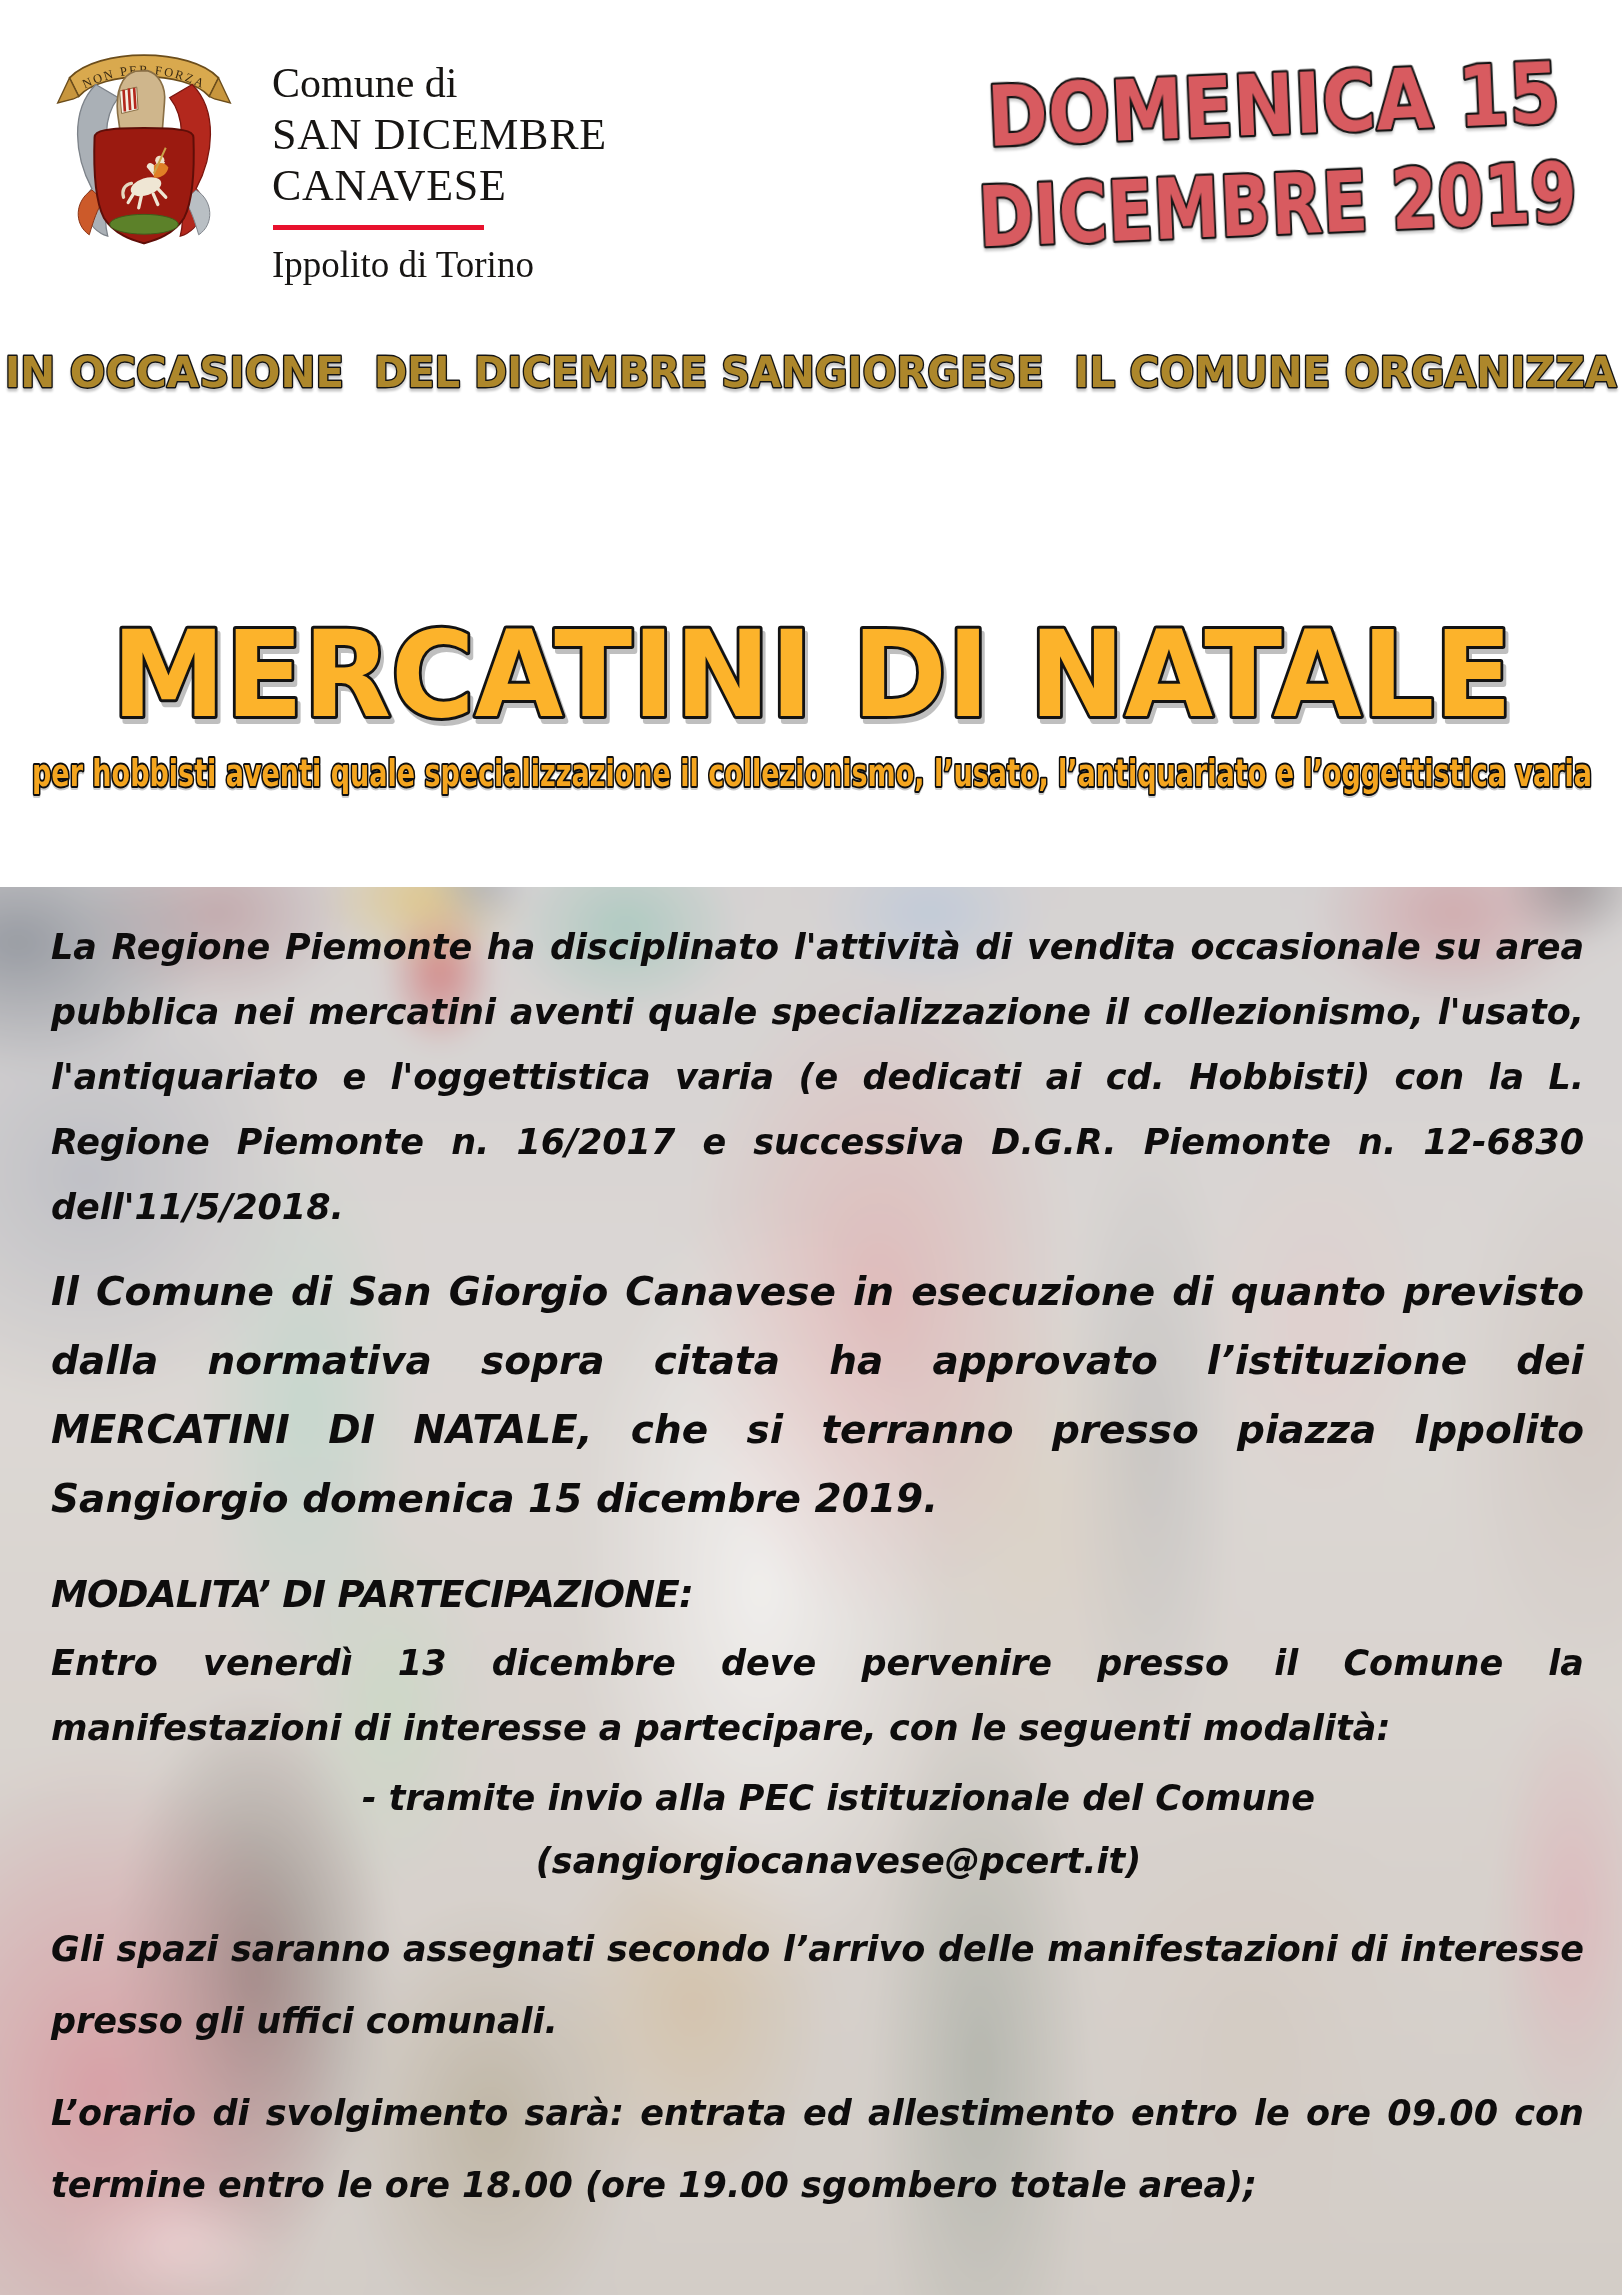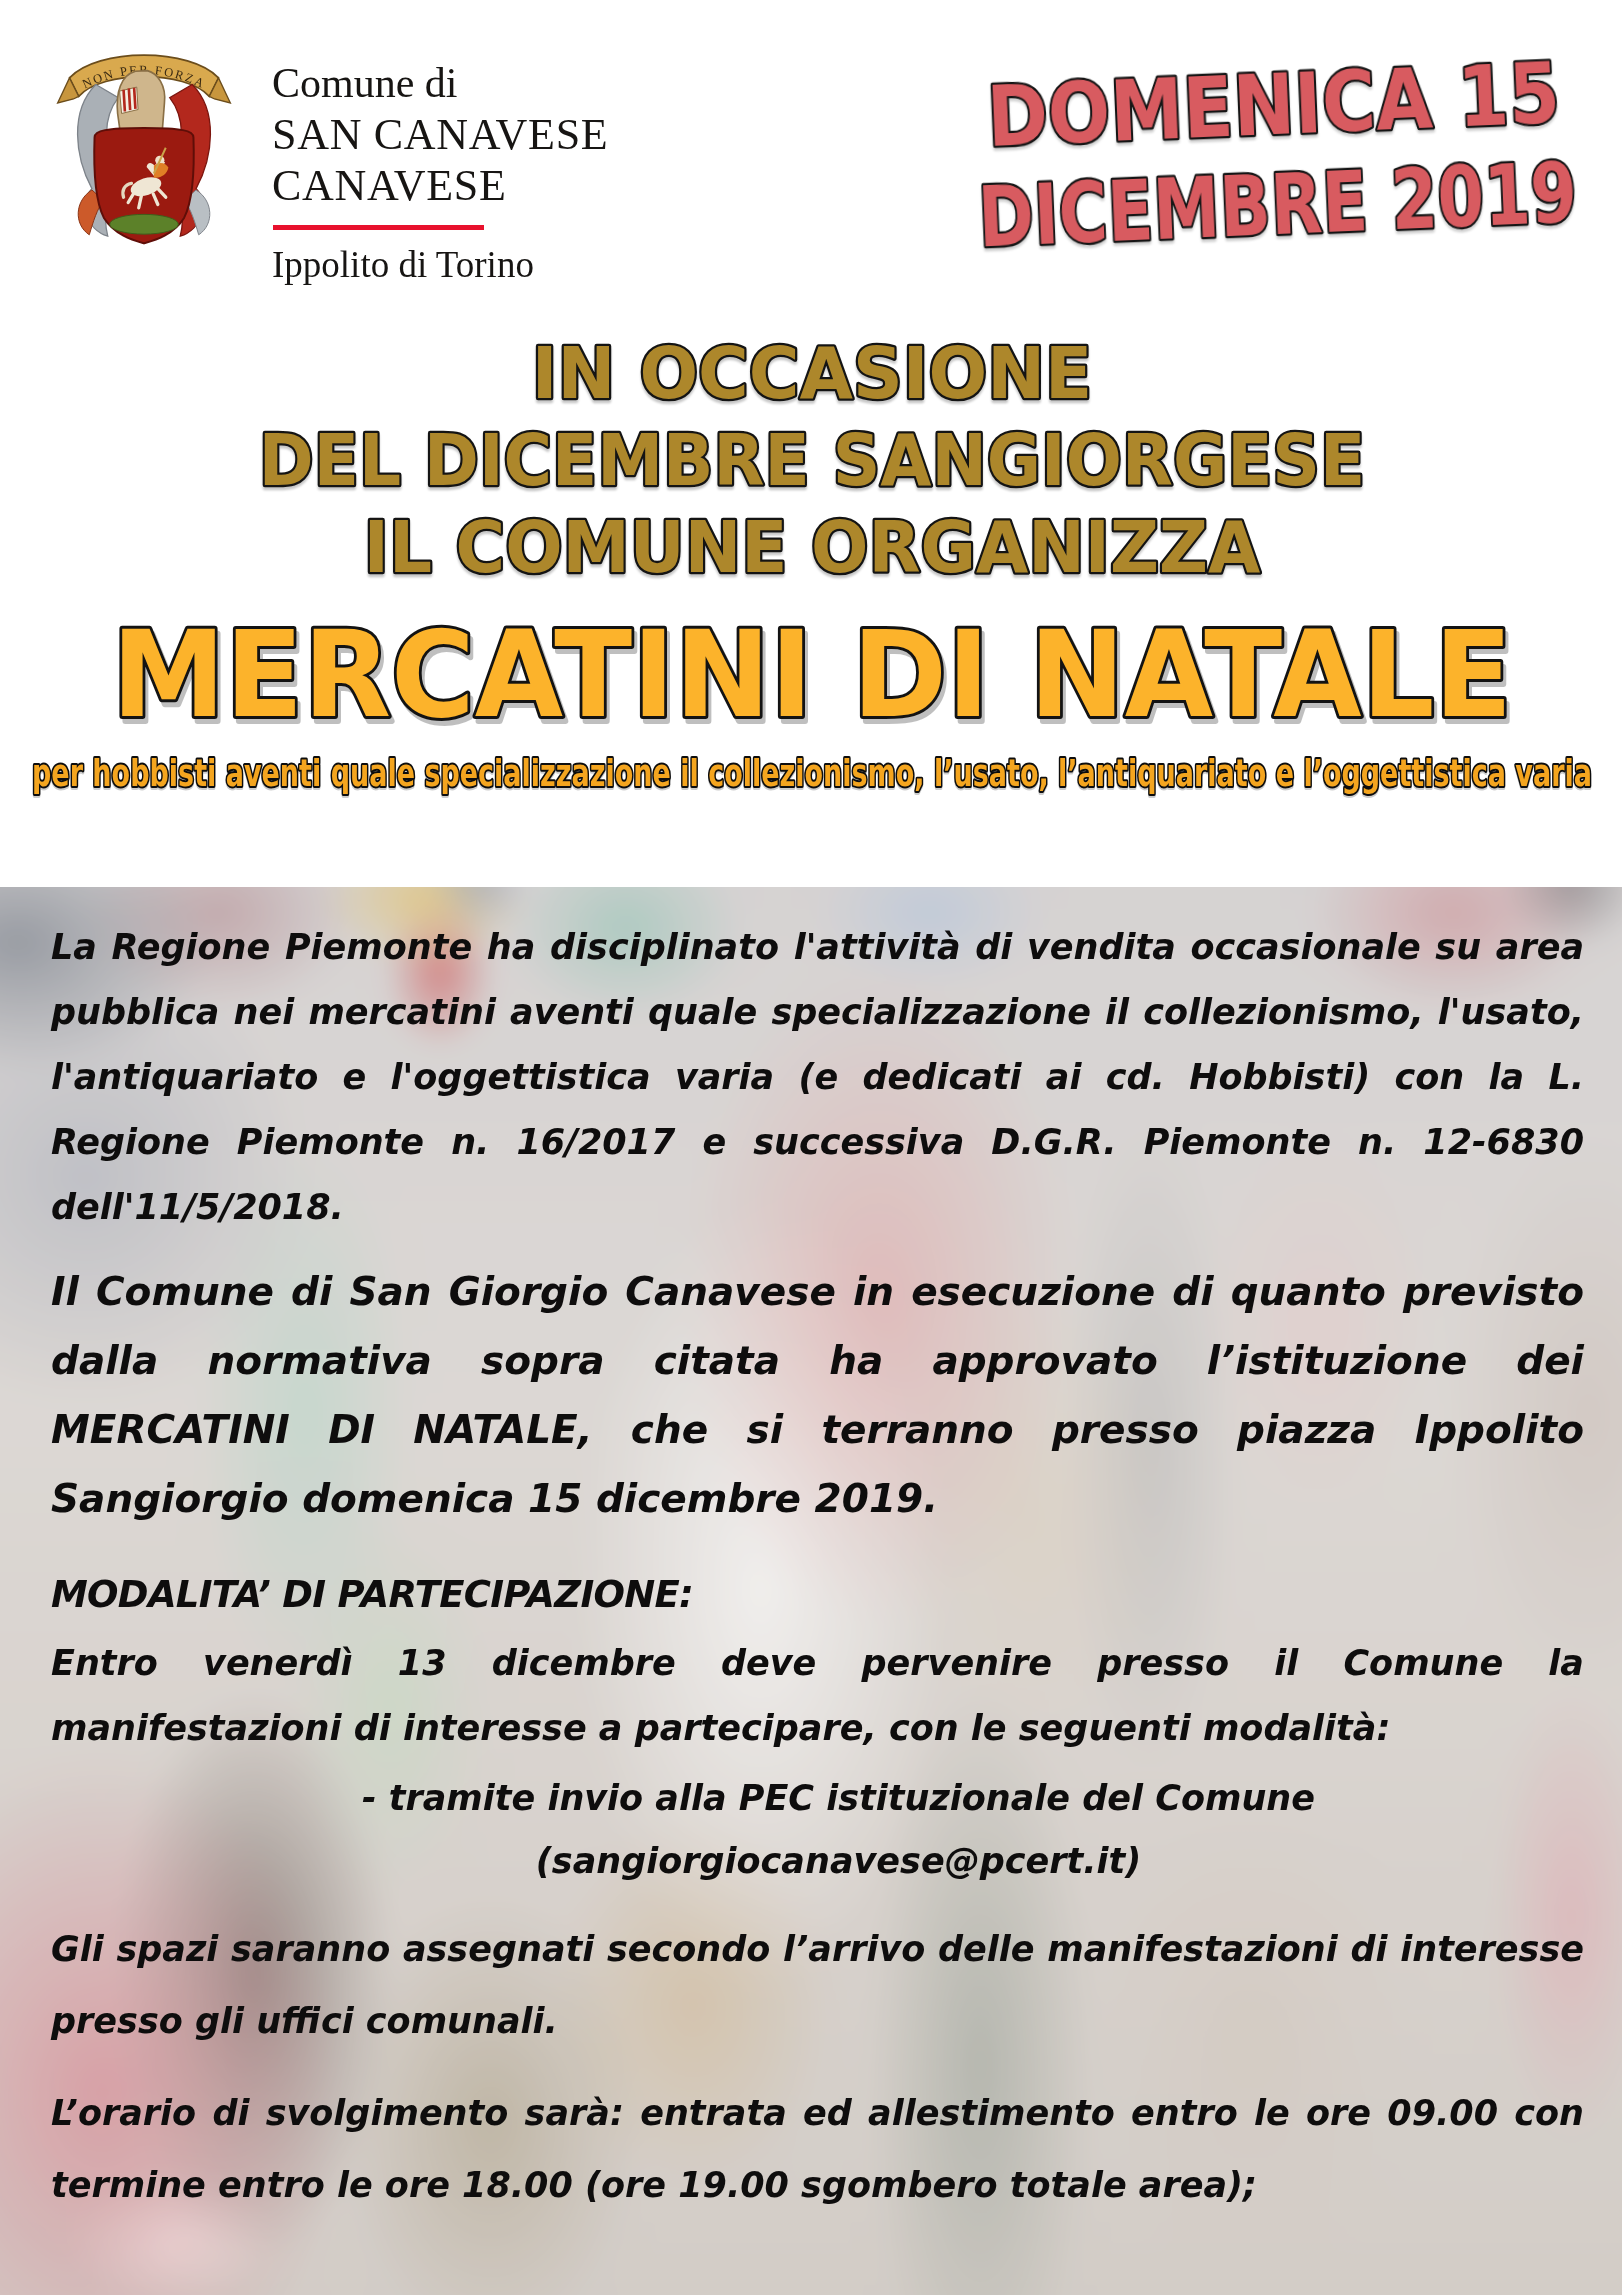--- a/index.html
+++ b/index.html
@@ -29,21 +29,21 @@
   .comic-text{
     font-family:"DejaVu Sans","Liberation Sans",sans-serif;
     font-weight:bold;
     paint-order:stroke fill;
     stroke-linejoin:round;
   }
 
   
   .headline-block{
     position:absolute;top:330px;left:0;right:0;
-    display:flex;flex-direction:column;align-items:center;gap:3px;
+    display:flex;flex-direction:row;align-items:center;gap:19px;
     filter:drop-shadow(0 3.9px 1.3px rgba(0,0,0,.22));
   }
   .title-svg{
     position:absolute;top:603px;left:50%;transform:translateX(-50%);
     filter:drop-shadow(3.3px 5.9px 0 rgba(0,0,0,.25));
   }
   .subtitle-svg{
     position:absolute;top:747px;left:50%;transform:translateX(-50%);
     filter:drop-shadow(0 2.6px 0.7px rgba(0,0,0,.2));
   }
@@ -133,21 +133,21 @@
       <path d="M152,213 C157,202 163,198 167,190 C160,187 154,190 151,195 C146,189 140,190 139,197 Z" fill="#efe6d4"></path>
       <path d="M120,236 l-9,15 M131,241 l-4,18 M149,238 l7,16 M157,231 l11,12" stroke="#efe6d4" stroke-width="5" fill="none" stroke-linecap="round"></path>
       <circle cx="159" cy="187" r="7" fill="#efe0c8"></circle>
       <path d="M150,195 c9,-7 18,-4 22,3 c-2,11 -13,17 -22,15 Z" fill="#e07f26"></path>
       <line x1="168" y1="168" x2="150" y2="207" stroke="#caa24a" stroke-width="3"></line>
     </g>
   </svg>
 
   <div class="muni">
     <div class="l1">Comune di</div>
-    <div class="l2">SAN CANAVESE</div>
+    <div class="l2">SAN DICEMBRE</div>
     <div class="l3">CANAVESE</div>
     <div class="rule"></div>
     <div class="prov">Ippolito di Torino</div>
   </div>
 
   <div class="date-banner">
     <svg width="589" height="99" viewBox="0 0 900 152">
       <text class="comic-text" x="10" y="122" font-size="128" textLength="880" lengthAdjust="spacingAndGlyphs" stroke="#151515" stroke-width="7" fill="#d85b60">DOMENICA 15</text>
     </svg>
     <svg width="609" height="99" viewBox="0 0 930 152">

